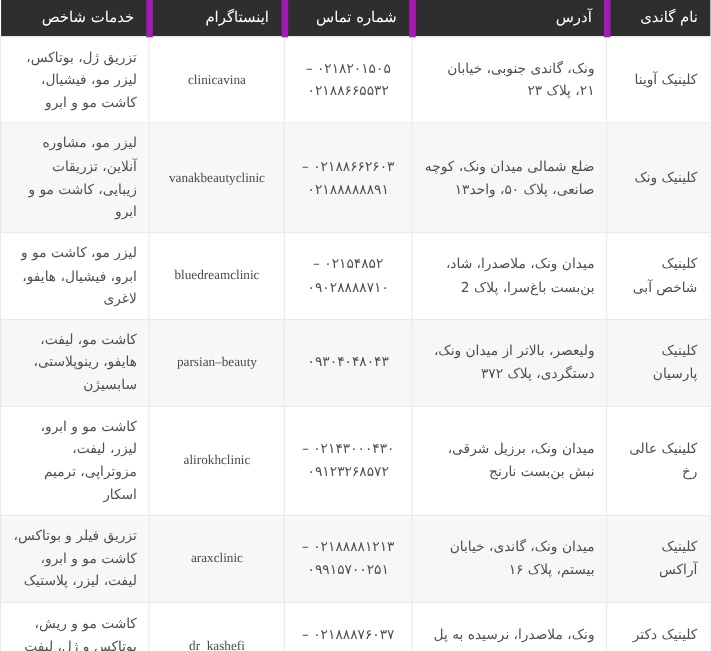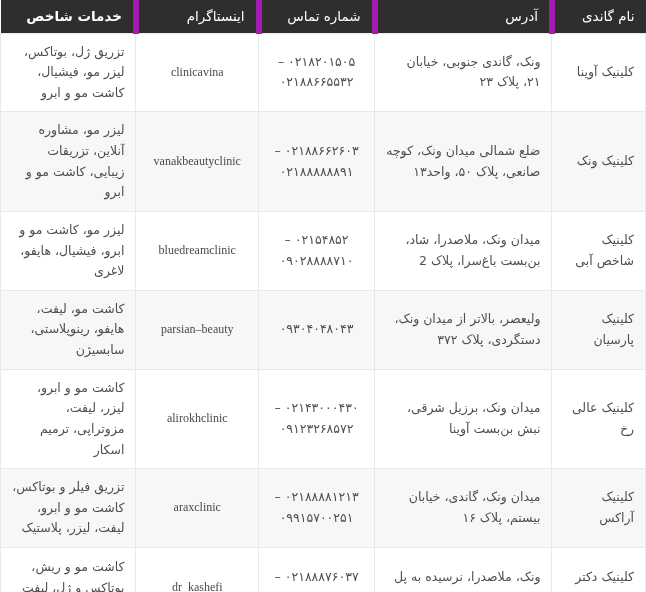--- a/index.html
+++ b/index.html
@@ -32,21 +32,21 @@
     color: #ffffff;
     font-size: 13.5px;
     font-weight: normal;
     text-align: right;
     padding: 7px 11px;
     border-left: 6px solid #a21caf;
     height: 33px;
     box-sizing: border-box;
     white-space: nowrap;
   }
-  thead th:last-child { border-left: none; font-weight: bold; }
+  thead th:last-child { border-left: none; }
 
   tbody td {
     font-size: 12.5px;
     color: #4f4f4f;
     text-align: right;
     vertical-align: middle;
     padding: 8px 11px;
     line-height: 1.65;
     border: 1px solid #e9e9e9;
     box-sizing: border-box;
@@ -126,21 +126,21 @@
       </tr>
       <tr>
         <td class="name">کلینیک پارسیان</td>
         <td class="address">ولیعصر، بالاتر از میدان ونک، دستگردی، پلاک ۳۷۲</td>
         <td class="phone">۰۹۳۰۴۰۴۸۰۴۳</td>
         <td class="instagram">parsian–beauty</td>
         <td class="services">کاشت مو، لیفت، هایفو، رینوپلاستی، سابسیژن</td>
       </tr>
       <tr>
         <td class="name">کلینیک عالی رخ</td>
-        <td class="address">میدان ونک، برزیل شرقی، نبش بن‌بست آوینا</td>
+        <td class="address">میدان ونک، برزیل شرقی، نبش بن‌بست نارنج</td>
         <td class="phone">۰۲۱۴۳۰۰۰۴۳۰&nbsp;– ۰۹۱۲۳۲۶۸۵۷۲</td>
         <td class="instagram">alirokhclinic</td>
         <td class="services">کاشت مو و ابرو، لیزر، لیفت، مزوتراپی، ترمیم اسکار</td>
       </tr>
       <tr>
         <td class="name">کلینیک آراکس</td>
         <td class="address">میدان ونک، گاندی، خیابان بیستم، پلاک ۱۶</td>
         <td class="phone">۰۲۱۸۸۸۸۱۲۱۳&nbsp;– ۰۹۹۱۵۷۰۰۲۵۱</td>
         <td class="instagram">araxclinic</td>
         <td class="services">تزریق فیلر و بوتاکس، کاشت مو و ابرو، لیفت، لیزر، پلاستیک</td>

